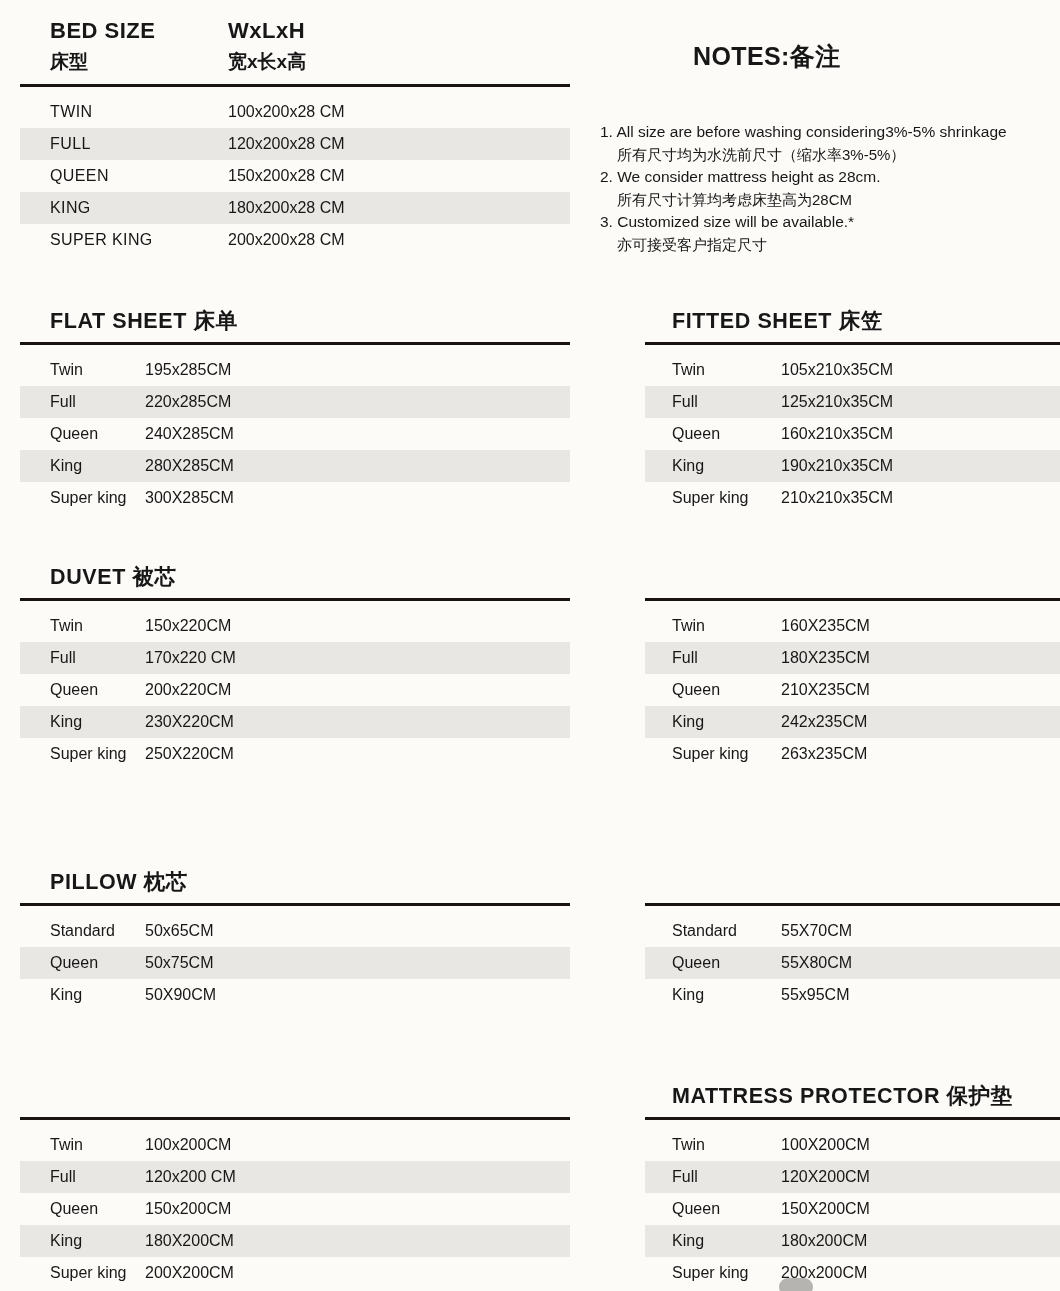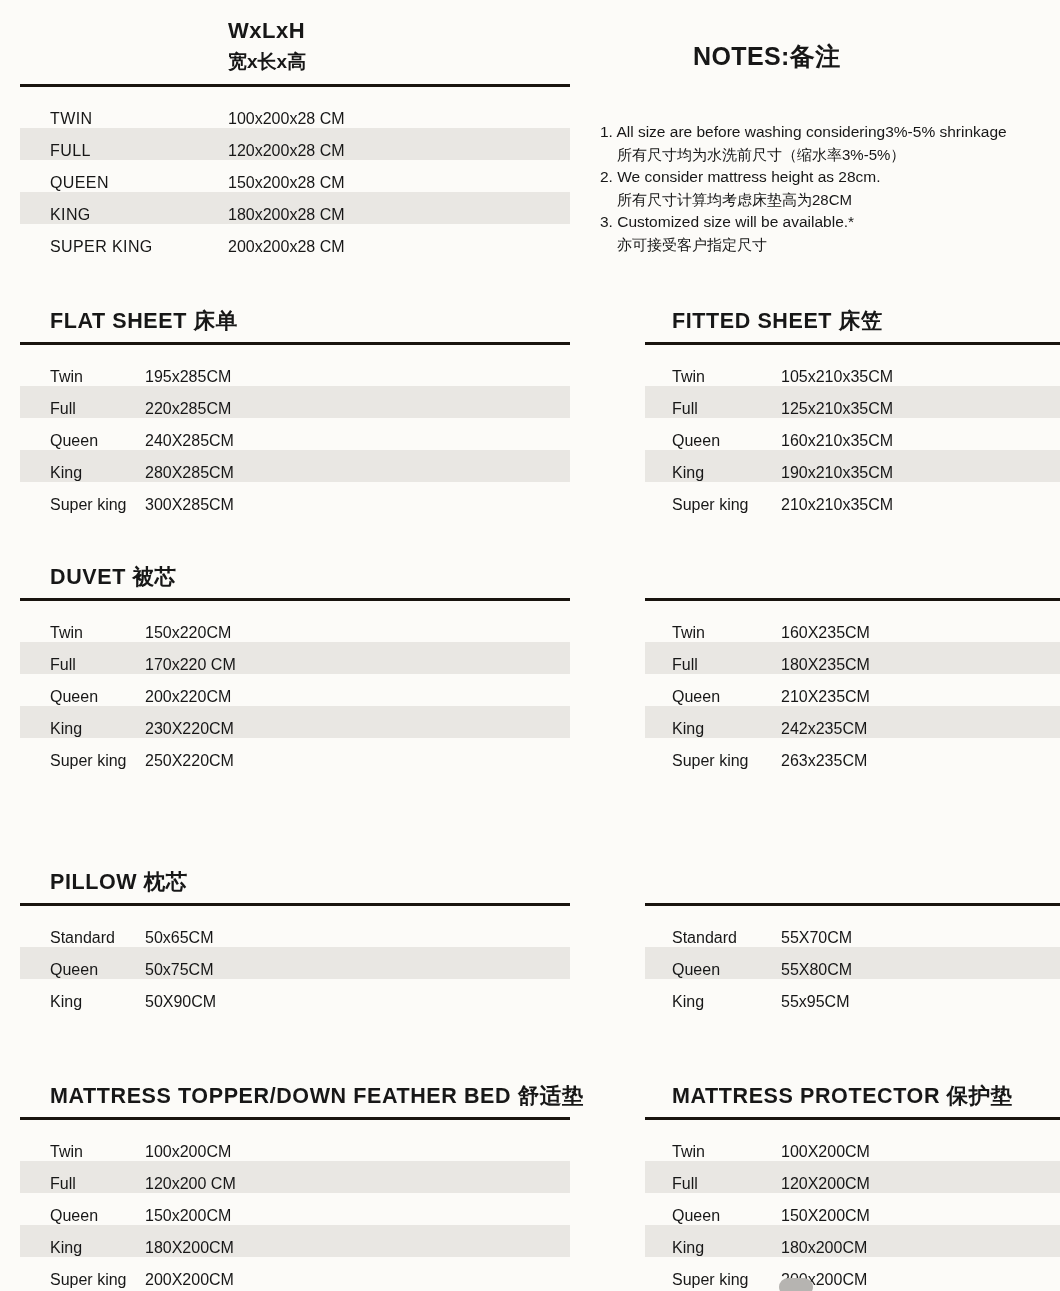--- a/index.html
+++ b/index.html
@@ -13,21 +13,21 @@
   }
   
   .tophead{position:relative;height:265px}
   .bs-title{position:absolute;left:50px;top:18px}
   .dims-title{position:absolute;left:228px;top:18px}
   .h-en{font-size:22px;font-weight:bold;letter-spacing:.5px}
   .h-zh{font-size:19px;font-weight:bold;margin-top:5px}
   .notes-title{position:absolute;left:693px;top:40px;font-size:25px;font-weight:bold;letter-spacing:.4px}
   .top-rule{position:absolute;left:20px;top:84px;width:550px;height:3px;background:var(--rule,#19140f)}
   #bed-rows{position:absolute;left:20px;top:96px;width:550px}
-  .trow{height:32px;display:flex;align-items:flex-end;font-size:16px}
+  .trow{height:32px;display:flex;align-items:center;font-size:16px}
   .trow.striped{background:var(--stripe,#e9e7e3)}
   #bed-rows .trow{padding-left:30px}
   #bed-rows .tlabel{width:178px;letter-spacing:.4px}
   .tvalue{white-space:nowrap}
   
   .notes{position:absolute;left:600px;top:121px;width:470px;font-size:15.5px;line-height:22.5px}
   .note-en{white-space:nowrap}
   .note-zh{padding-left:17px;font-size:15px;white-space:nowrap}
   
   #sections .pair{position:relative;height:208px}
@@ -49,20 +49,24 @@
   .rows.left .tlabel{width:95px}
   .rows.right .trow{padding-left:27px}
   .rows.right .tlabel{width:109px}
   
   .pill{position:absolute;left:779px;bottom:-5px;width:34px;height:18px;border-radius:9px;background:#b6b4b1}
 </style>
 </head>
 <body>
 
 <div class="tophead">
+  <div class="bs-title">
+    <div class="h-en">BED SIZE</div>
+    <div class="h-zh">床型</div>
+  </div>
   <div class="dims-title">
     <div class="h-en">WxLxH</div>
     <div class="h-zh">宽x长x高</div>
   </div>
   <div class="notes-title">NOTES:备注</div>
   <div class="top-rule"></div>
   <div id="bed-rows">
       <div class="trow">
         <span class="tlabel">TWIN</span>
         <span class="tvalue">100x200x28 CM</span>
@@ -221,21 +225,20 @@
           <span class="tlabel">Queen</span>
           <span class="tvalue">55X80CM</span>
         </div>
         <div class="trow">
           <span class="tlabel">King</span>
           <span class="tvalue">55x95CM</span>
         </div>
       </div>
     </div>
     <div class="pair">
-      <div class="sec-title left">MATTRESS TOPPER/DOWN FEATHER BED 舒适垫</div>
       <div class="rule left"></div>
       <div class="rows left">
         <div class="trow">
           <span class="tlabel">Twin</span>
           <span class="tvalue">100x200CM</span>
         </div>
         <div class="trow striped">
           <span class="tlabel">Full</span>
           <span class="tvalue">120x200 CM</span>
         </div>

